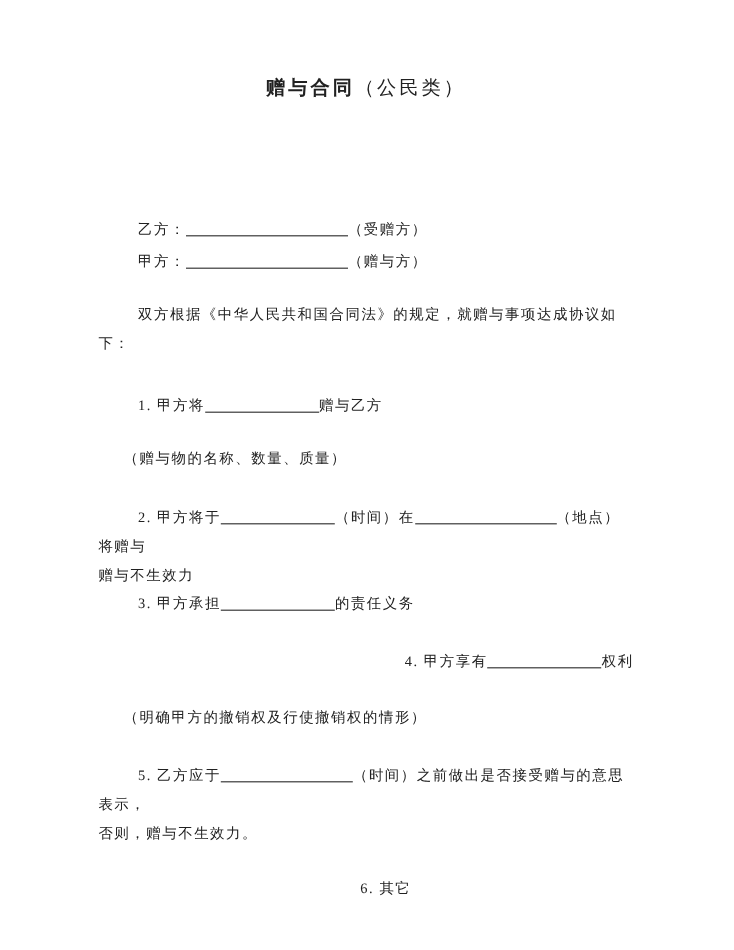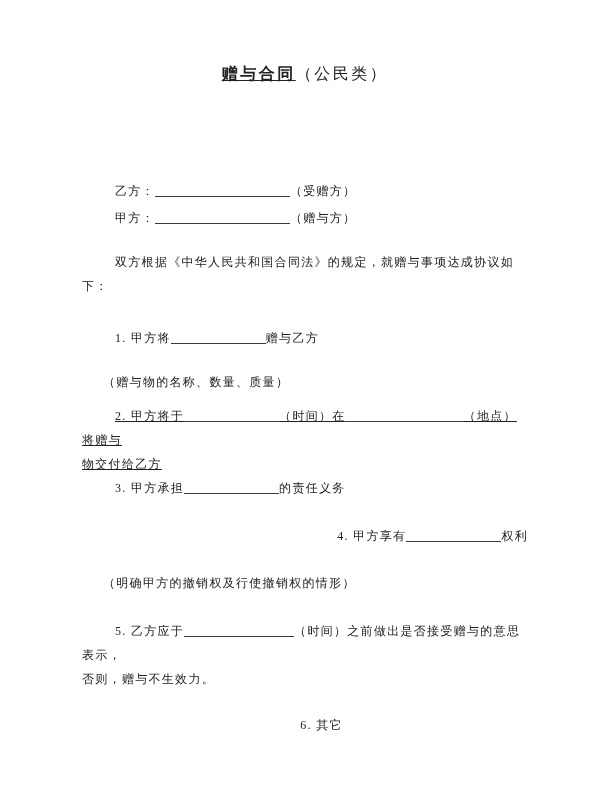--- a/index.html
+++ b/index.html
@@ -23,39 +23,39 @@
     letter-spacing: 1.3px;
   }
   .doc-title {
     text-align: center;
     line-height: 24px;
     font-size: 16px;
     letter-spacing: 2.5px;
     margin: 0;
     white-space: nowrap;
   }
-  .doc-title .t-main { font-weight: bold; text-decoration: underline; }
+  .doc-title .t-main { font-weight: bold; }
   .doc-title .t-sub  { font-weight: normal; font-family: Liberation Serif, serif; }
 
   p { margin: 0; }
 
   .parties { margin-top: 92px; }
   .party-row {
     line-height: 27px;
     text-indent: 33px;
     white-space: nowrap;
   }
 
   .indent { text-indent: 33px; }
   .note-indent { text-indent: 21px; }
 
   .intro   { margin-top: 18px; }
   .clause1 { margin-top: 28px; }
   .note1   { margin-top: 20px; }
-  .clause2 { margin-top: 10px; text-decoration: underline; }
+  .clause2 { margin-top: 25px; }
   .clause3 { }
   .clause4 { margin-top: 24px; text-align: right; }
   .note2   { margin-top: 23px; }
   .clause5 { margin-top: 24px; }
   .clause6 { margin-top: 22px; text-align: center; }
 
   .blank {
     display: inline-block;
     height: 12px;
     border-bottom: 1px solid #3a3a3a;
@@ -78,21 +78,21 @@
     <p class="party-row"><span>乙方：</span><span class="blank blank-party"></span><span>（受赠方）</span></p>
     <p class="party-row"><span>甲方：</span><span class="blank blank-party"></span><span>（赠与方）</span></p>
   </div>
 
   <p class="intro indent">双方根据《中华人民共和国合同法》的规定，就赠与事项达成协议如下：</p>
 
   <p class="clause1 indent"><span>1. 甲方将</span><span class="blank blank-m"></span><span>赠与乙方</span></p>
 
   <p class="note1 note-indent">（赠与物的名称、数量、质量）</p>
 
-  <p class="clause2 indent"><span>2. 甲方将于</span><span class="blank blank-m"></span><span>（时间）在</span><span class="blank blank-xl"></span><span>（地点）将赠与</span><br><span>物交付给乙方</span></p>
+  <p class="clause2 indent"><span>2. 甲方将于</span><span class="blank blank-m"></span><span>（时间）在</span><span class="blank blank-xl"></span><span>（地点）将赠与</span><br><span>赠与不生效力</span></p>
 
   <p class="clause3 indent"><span>3. 甲方承担</span><span class="blank blank-m"></span><span>的责任义务</span></p>
 
   <p class="clause4 indent"><span>4. 甲方享有</span><span class="blank blank-m"></span><span>权利</span></p>
 
   <p class="note2 note-indent">（明确甲方的撤销权及行使撤销权的情形）</p>
 
   <p class="clause5 indent"><span>5. 乙方应于</span><span class="blank blank-l"></span><span>（时间）之前做出是否接受赠与的意思表示，</span><br><span>否则，赠与不生效力。</span></p>
 
   <p class="clause6 indent">6. 其它</p>

